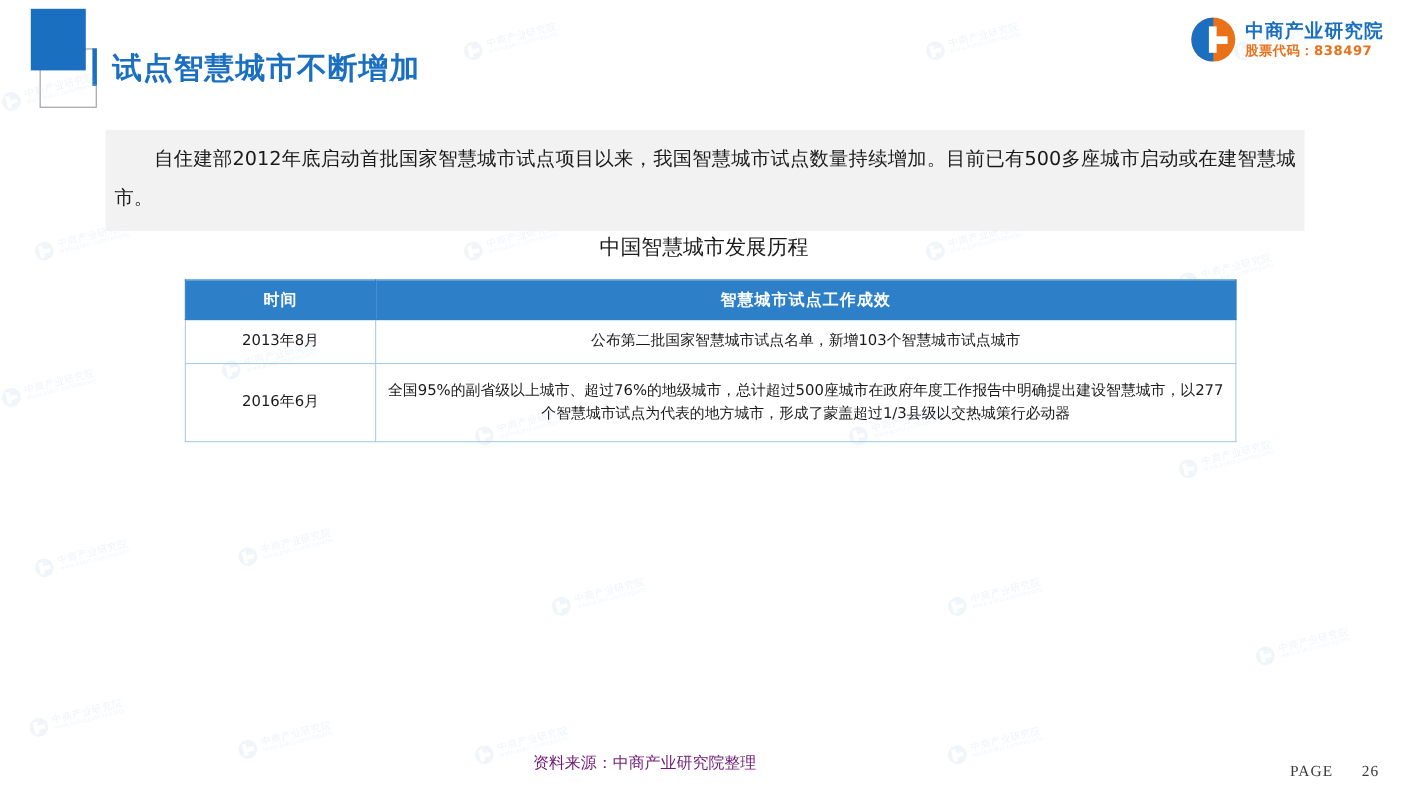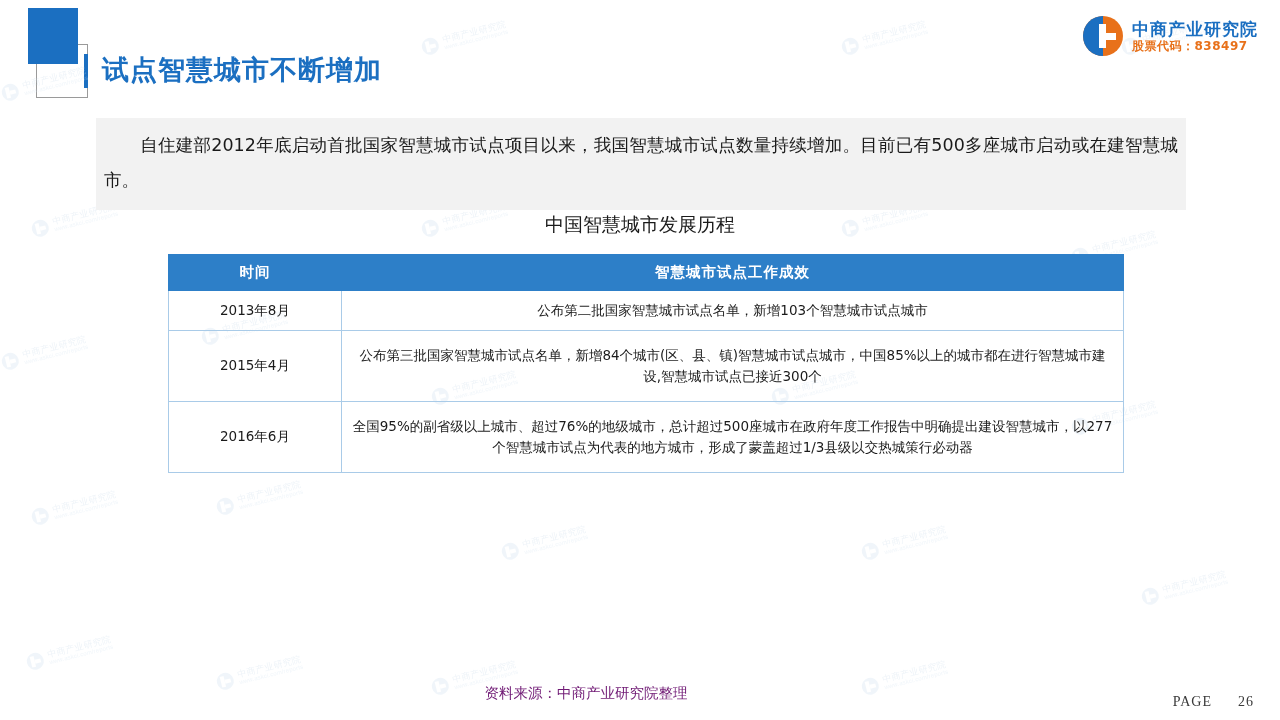--- a/index.html
+++ b/index.html
@@ -89,21 +89,21 @@
     border: 1px solid #9a9a9a;
     background: transparent;
     z-index: 1;
   }
   .title-bar {
     position: absolute;
     left: 84px;
     top: 44px;
     height: 44px;
     display: flex;
-    align-items: flex-end;
+    align-items: flex-start;
     z-index: 3;
   }
   .title-bar .accent {
     width: 4px;
     height: 34px;
     background: #1b6fc1;
     margin-right: 14px;
   }
   .page-title {
     font-family: "DejaVu Sans", sans-serif;
@@ -453,24 +453,20 @@
       <th class="c1">时间</th>
       <th>智慧城市试点工作成效</th>
     </tr>
   </thead>
   <tbody>
     <tr>
       <td class="time">2013年8月</td>
       <td>公布第二批国家智慧城市试点名单，新增103个智慧城市试点城市</td>
     </tr>
     <tr class="tall">
-      <td class="time">2015年4月</td>
-      <td>公布第三批国家智慧城市试点名单，新增84个城市(区、县、镇)智慧城市试点城市，中国85%以上的城市都在进行智慧城市建设,智慧城市试点已接近300个</td>
-    </tr>
-    <tr class="tall">
       <td class="time">2016年6月</td>
       <td>全国95%的副省级以上城市、超过76%的地级城市，总计超过500座城市在政府年度工作报告中明确提出建设智慧城市，以277个智慧城市试点为代表的地方城市，形成了蒙盖超过1/3县级以交热城策行必动器</td>
     </tr>
   </tbody>
 </table>
 
 <div class="source">资料来源：中商产业研究院整理</div>
 
 <div class="footer">
   <span>PAGE</span>

